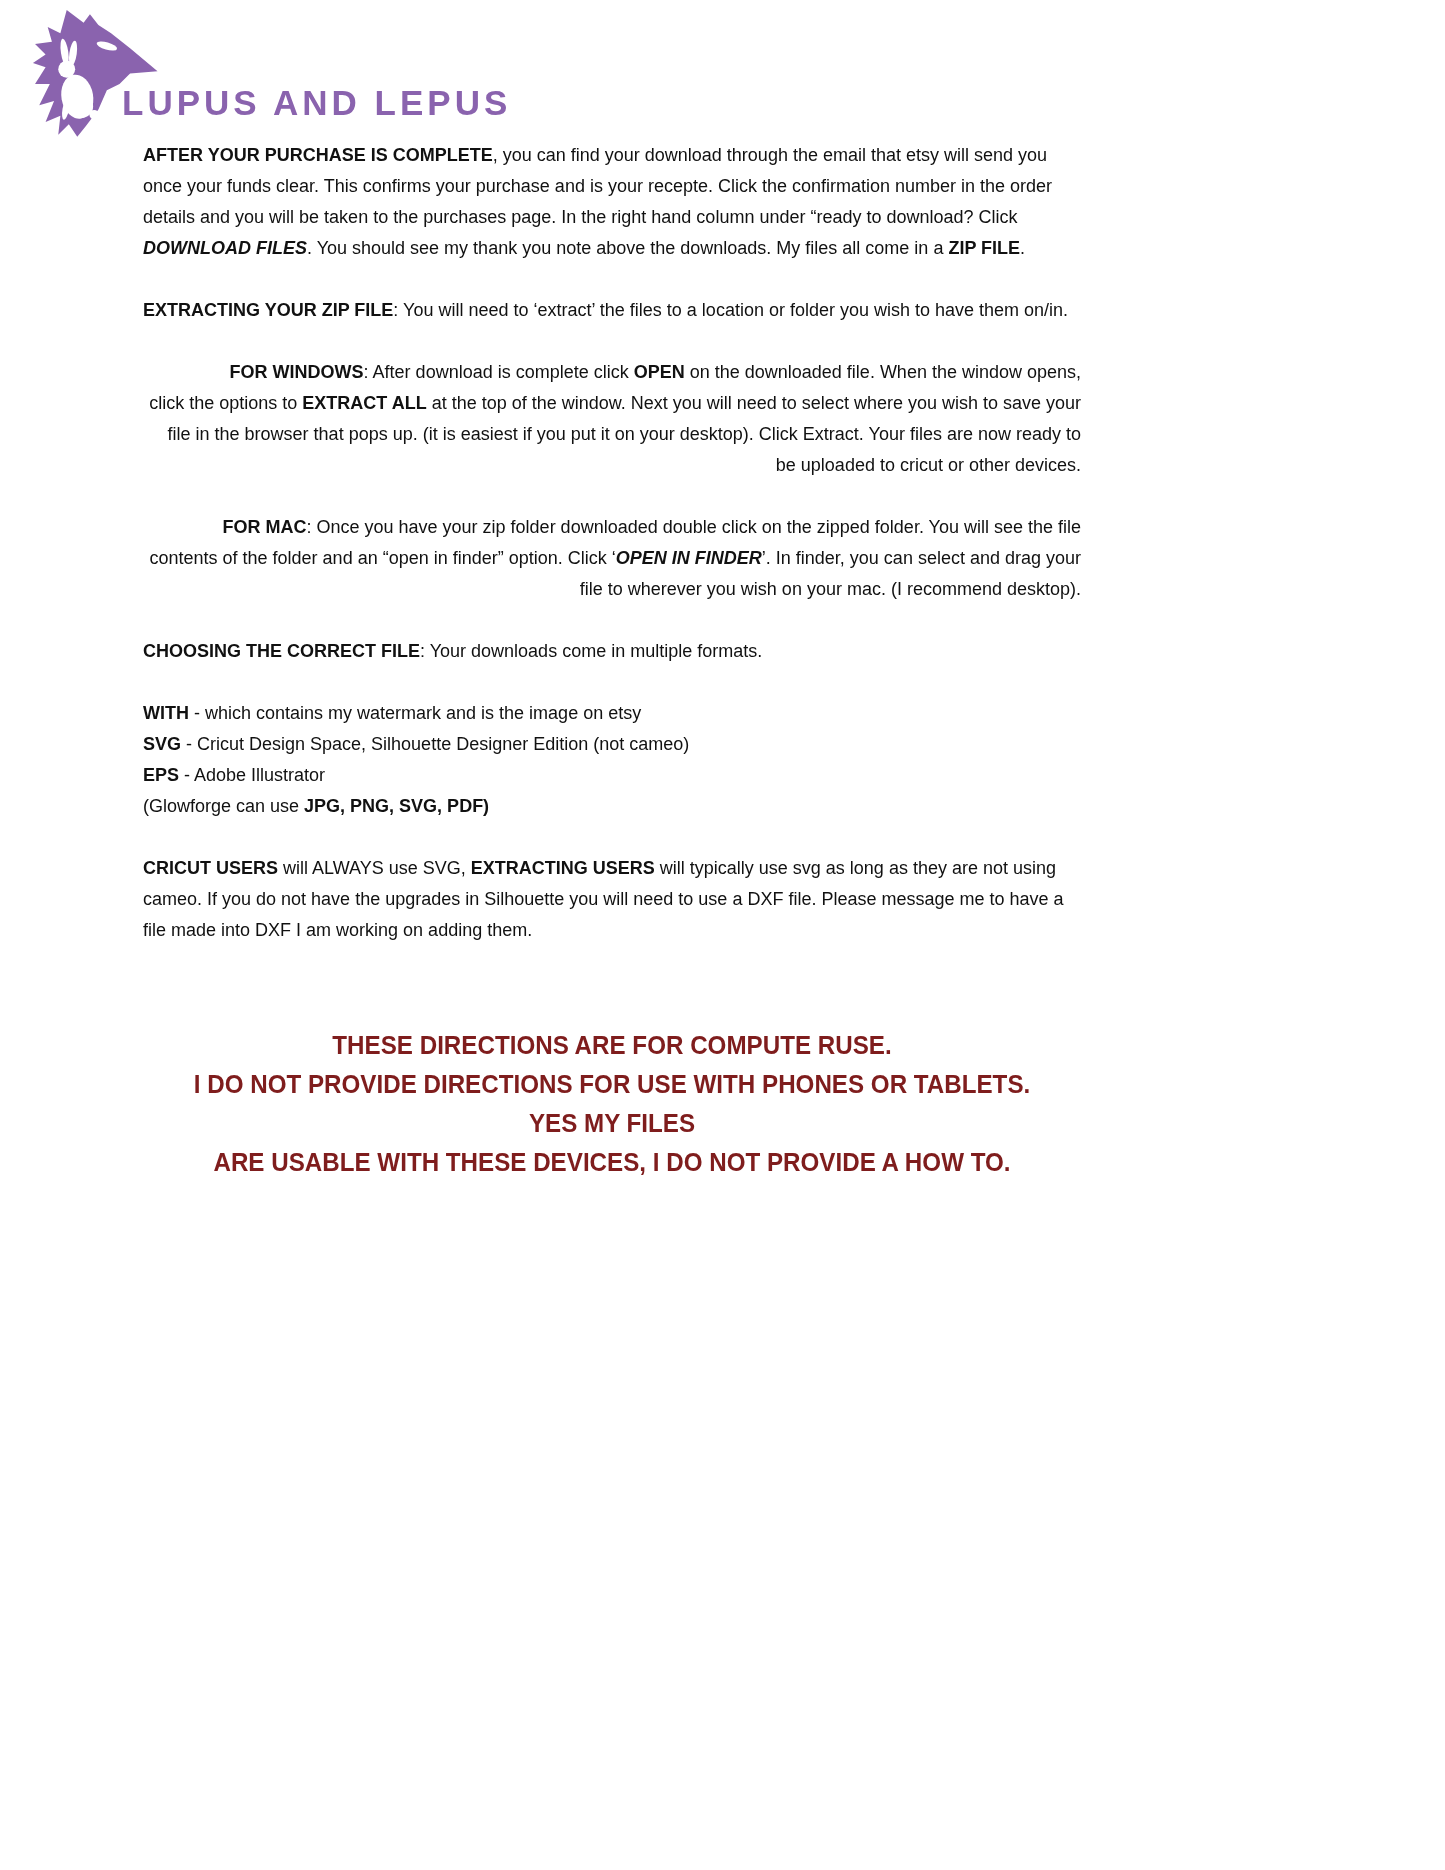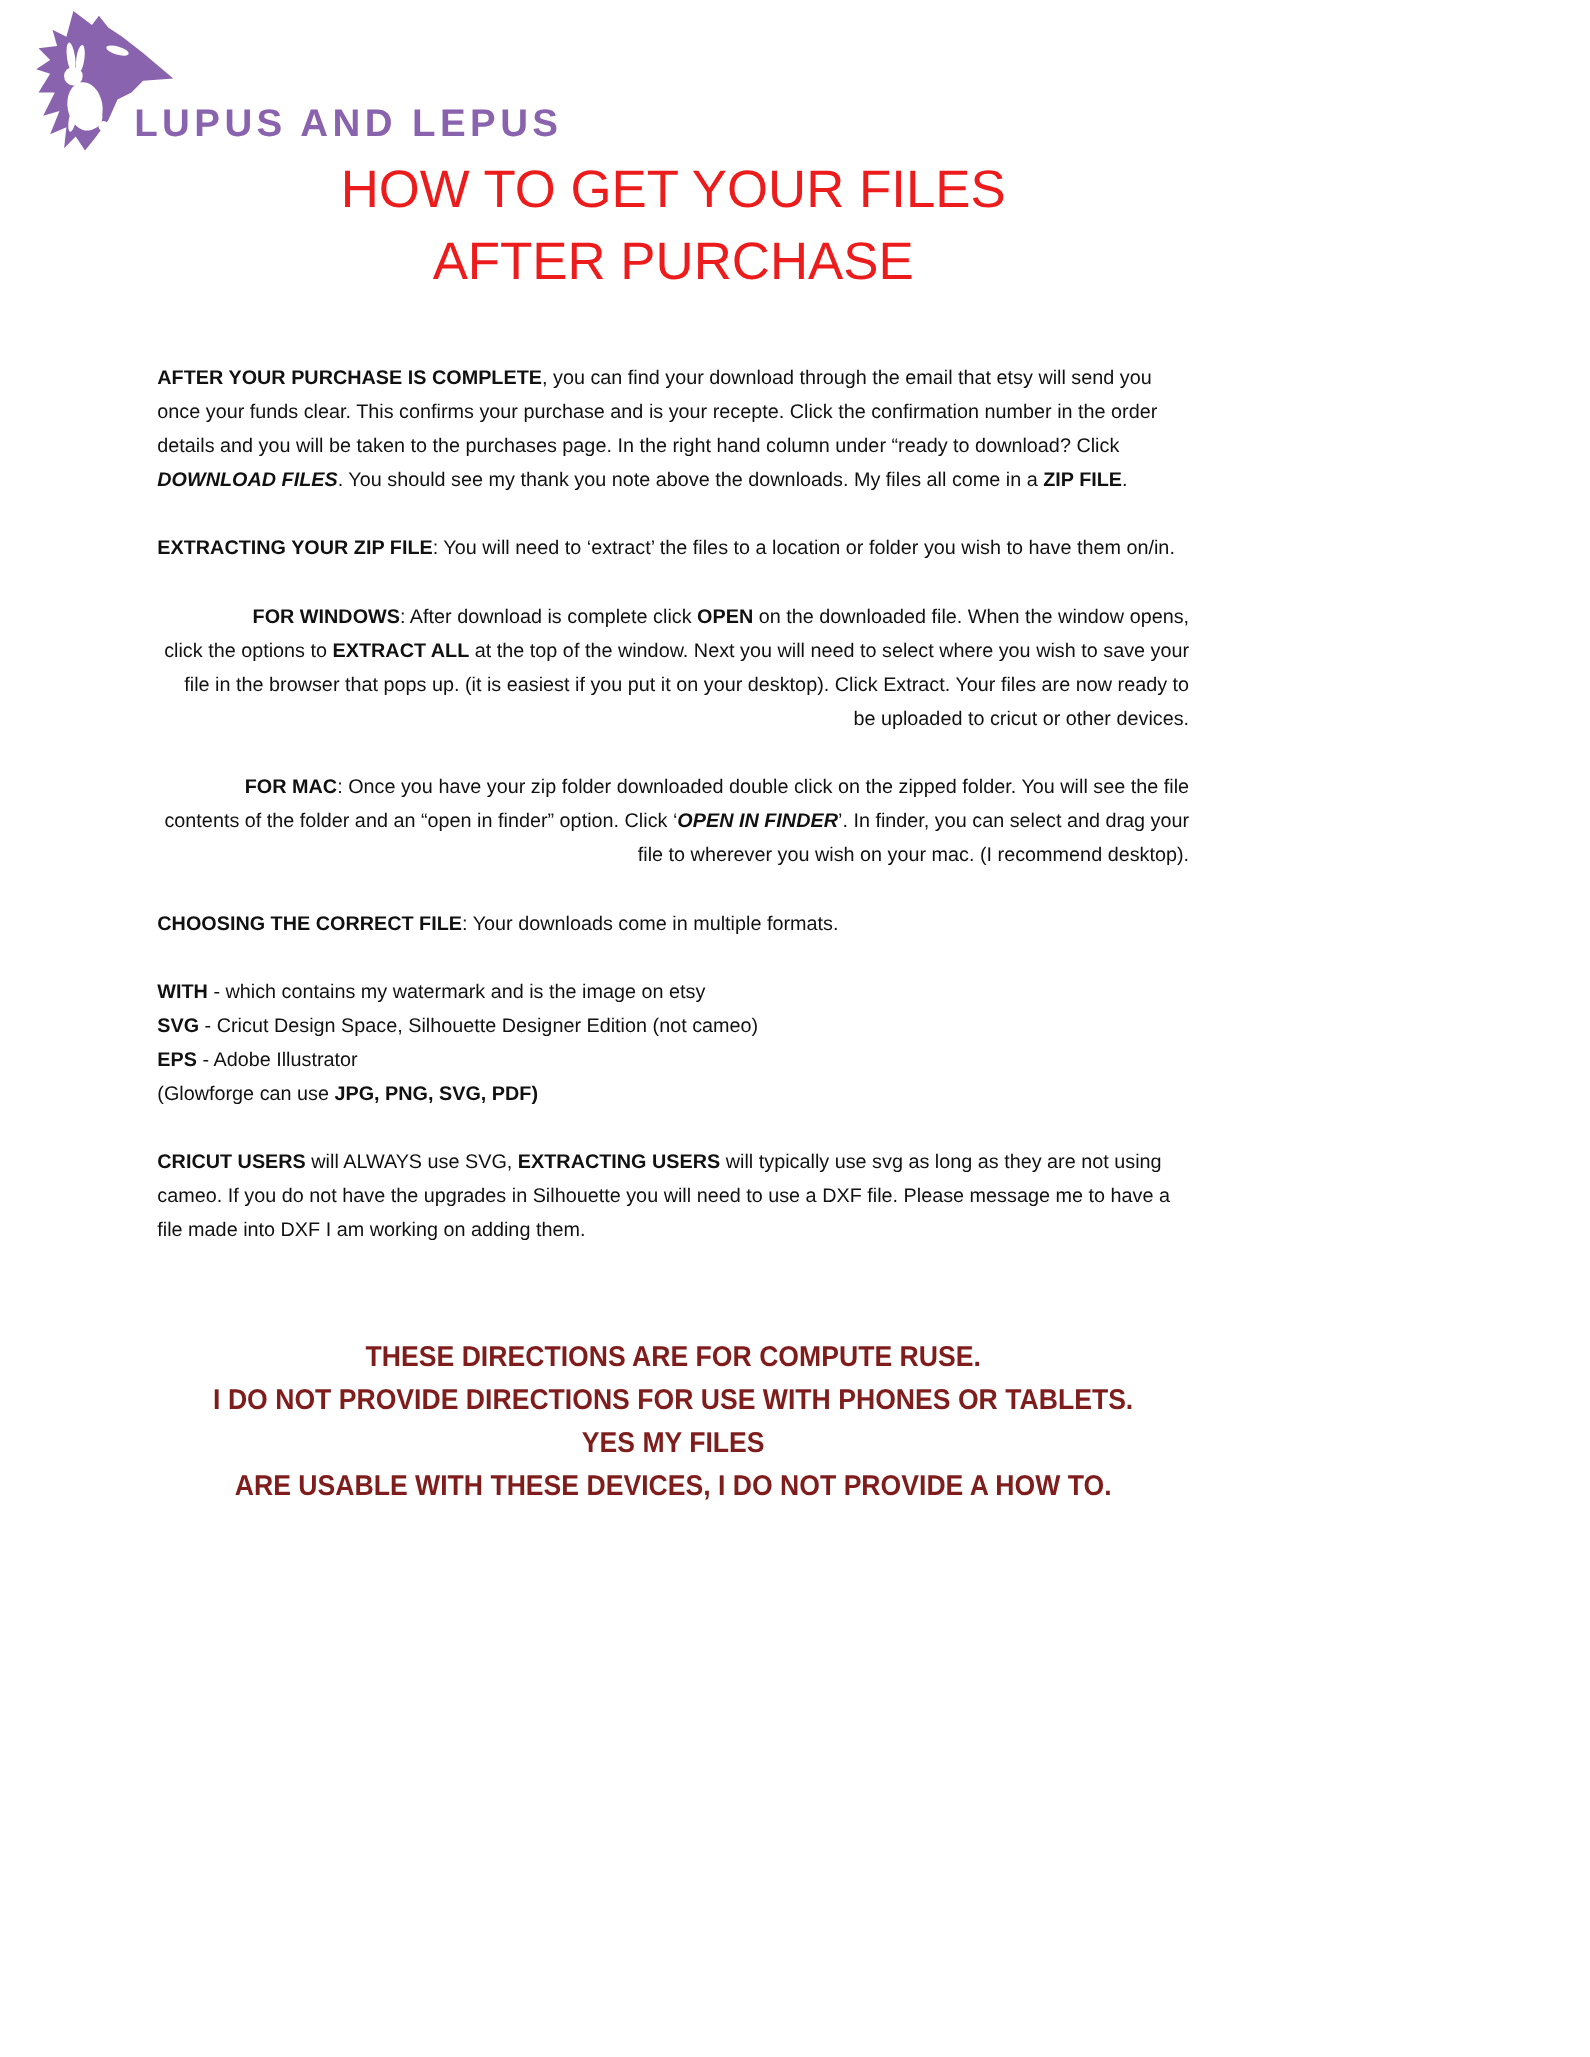--- a/index.html
+++ b/index.html
@@ -18,21 +18,21 @@
     position: absolute;
     top: 8px;
     left: 22px;
     width: 420px;
     height: 140px;
   }
   .logo svg { position: absolute; top: 0; left: 0; }
   .brand-text {
     position: absolute;
     left: 100px;
-    top: 85px;
+    top: 75px;
     font-size: 35px;
     font-weight: bold;
     letter-spacing: 4px;
     color: #8a63ae;
     white-space: nowrap;
   }
   
   .content {
     position: absolute;
     top: 140px;
@@ -82,24 +82,20 @@
         <circle fill="#ffffff" cx="56" cy="93" r="11"></circle>
         <circle fill="#ffffff" cx="68" cy="101" r="4.5"></circle>
         <ellipse fill="#ffffff" cx="41" cy="96" rx="3" ry="10" transform="rotate(10 41 96)"></ellipse>
       </svg>
     </span>
     <div class="brand-text">LUPUS AND LEPUS</div>
   </div>
 
   <div class="content">
 
-    <div class="doc-title">
-      <div>HOW TO GET YOUR FILES</div>
-      <div>AFTER PURCHASE</div>
-    </div>
 
     <div class="body-text">
 
       <p class="para"><span class="b">AFTER YOUR PURCHASE IS COMPLETE</span><span>, you can find your download through the email that etsy will send you once your funds clear. This confirms your purchase and is your recepte. Click the confirmation number in the order details and you will be taken to the purchases page. In the right hand column under “ready to download? Click </span><span class="bi">DOWNLOAD FILES</span><span>. You should see my thank you note above the downloads. My files all come in a </span><span class="b">ZIP FILE</span><span>.</span></p>
 
       <p class="para"><span class="b">EXTRACTING YOUR ZIP FILE</span><span>: You will need to ‘extract’ the files to a location or folder you wish to have them on/in.</span></p>
 
       <p class="para indent"><span class="b">FOR WINDOWS</span><span>: After download is complete click </span><span class="b">OPEN</span><span> on the downloaded file. When the window opens, click the options to </span><span class="b">EXTRACT ALL</span><span> at the top of the window. Next you will need to select where you wish to save your file in the browser that pops up. (it is easiest if you put it on your desktop). Click Extract. Your files are now ready to be uploaded to cricut or other devices.</span></p>
 
       <p class="para indent"><span class="b">FOR MAC</span><span>: Once you have your zip folder downloaded double click on the zipped folder. You will see the file contents of the folder and an “open in finder” option. Click ‘</span><span class="bi">OPEN IN FINDER</span><span>’. In finder, you can select and drag your file to wherever you wish on your mac. (I recommend desktop).</span></p>

